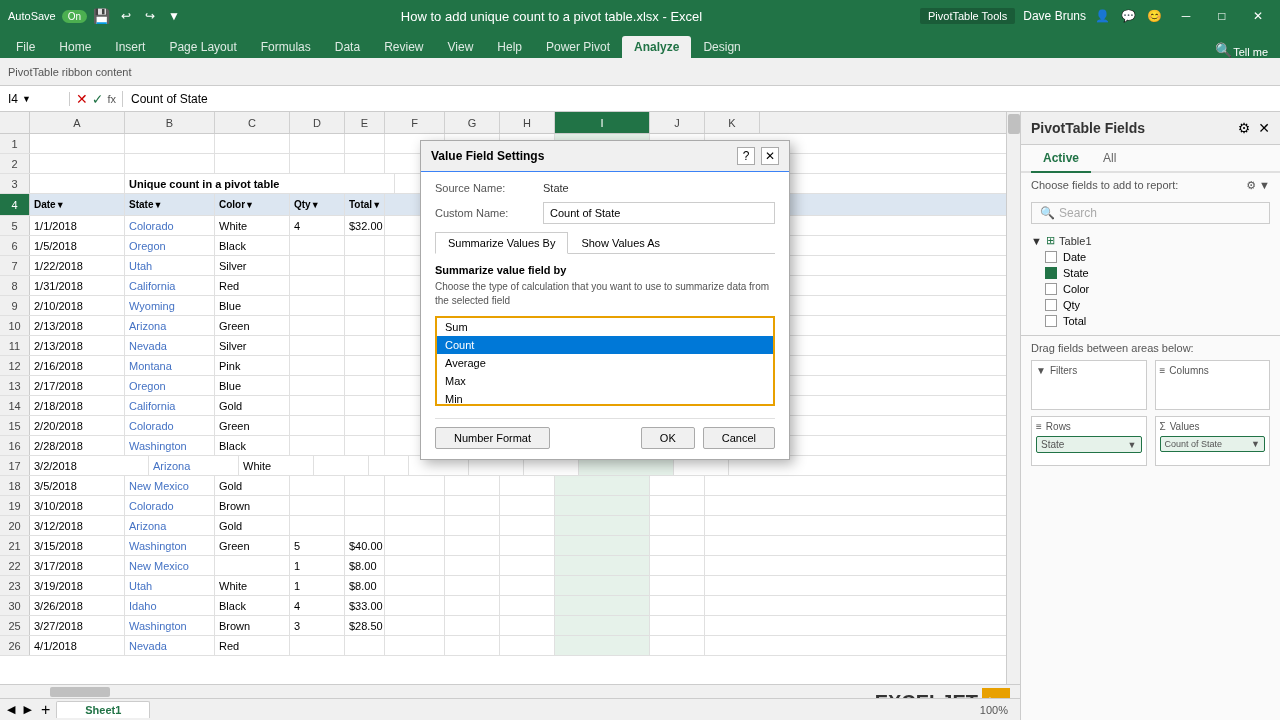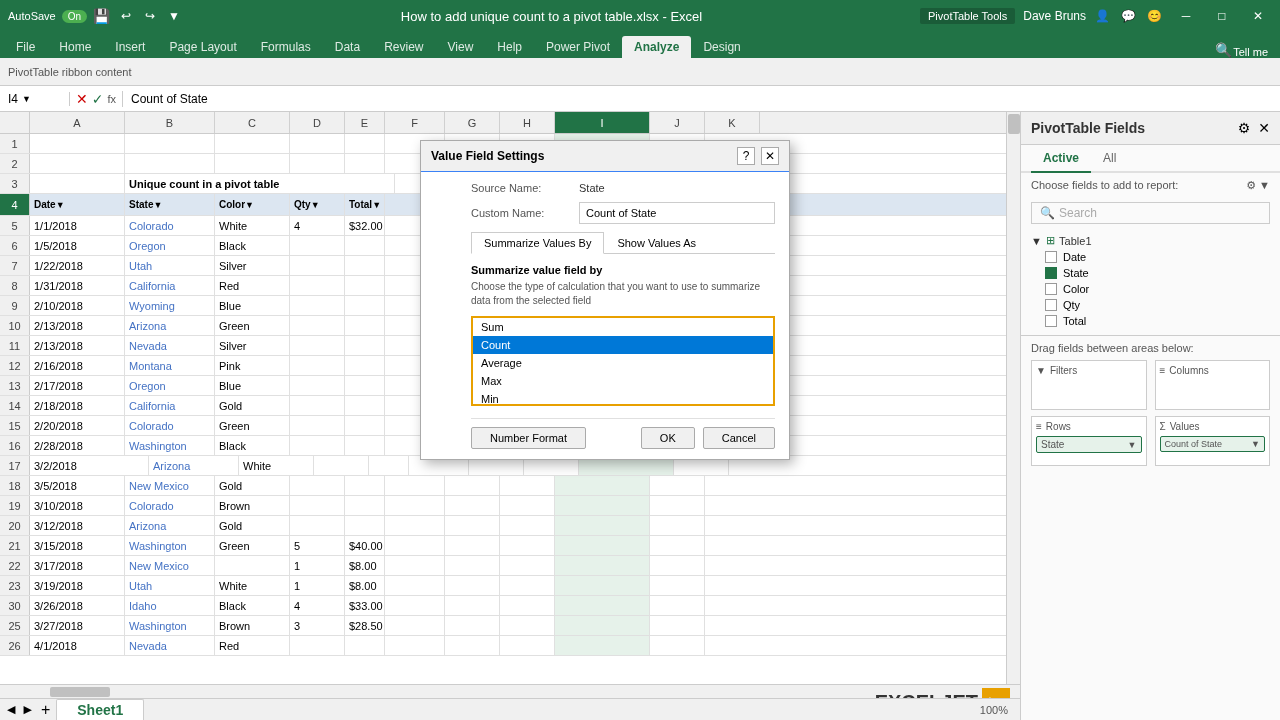--- a/index.html
+++ b/index.html
@@ -152,22 +152,22 @@
     .cell.selected-col { background: #e6f2ea; }
     .cell.pivot-header { background: #4472c4; color: white; font-weight: bold; justify-content: center; }
     .cell.bold { font-weight: bold; }
     .cell.blue { color: #4472c4; }
     .cell.filter-header {
       background: #dce6f1;
       font-weight: bold;
       font-size: 10px;
     }
     .sheet-tab {
-      padding: 2px 20px;
-      font-size: 14px;
+      padding: 2px 28px;
+      font-size: 11px;
       border: 1px solid #ccc;
       border-bottom: none;
       background: #e0e0e0;
       cursor: pointer;
       border-radius: 2px 2px 0 0;
     }
     .sheet-tab.active { background: white; color: #217346; font-weight: 600; }
 
     
     #right-panel {
@@ -304,21 +304,21 @@
     }
     #vfs-titlebar {
       background: #f0f0f0;
       padding: 6px 10px;
       display: flex;
       justify-content: space-between;
       align-items: center;
       border-bottom: 1px solid #3b82f6;
     }
     #vfs-title { font-size: 12px; font-weight: 600; }
-    #vfs-body { padding: 10px 14px; margin-left: 36px; }
+    #vfs-body { padding: 10px 14px; }
     .vfs-row { display: flex; align-items: center; margin-bottom: 8px; gap: 8px; }
     .vfs-label { font-size: 11px; color: #555; min-width: 100px; }
     .vfs-value { font-size: 11px; color: #333; }
     .vfs-input {
       flex: 1;
       border: 1px solid #ccc;
       padding: 2px 6px;
       font-size: 11px;
       height: 22px;
     }

